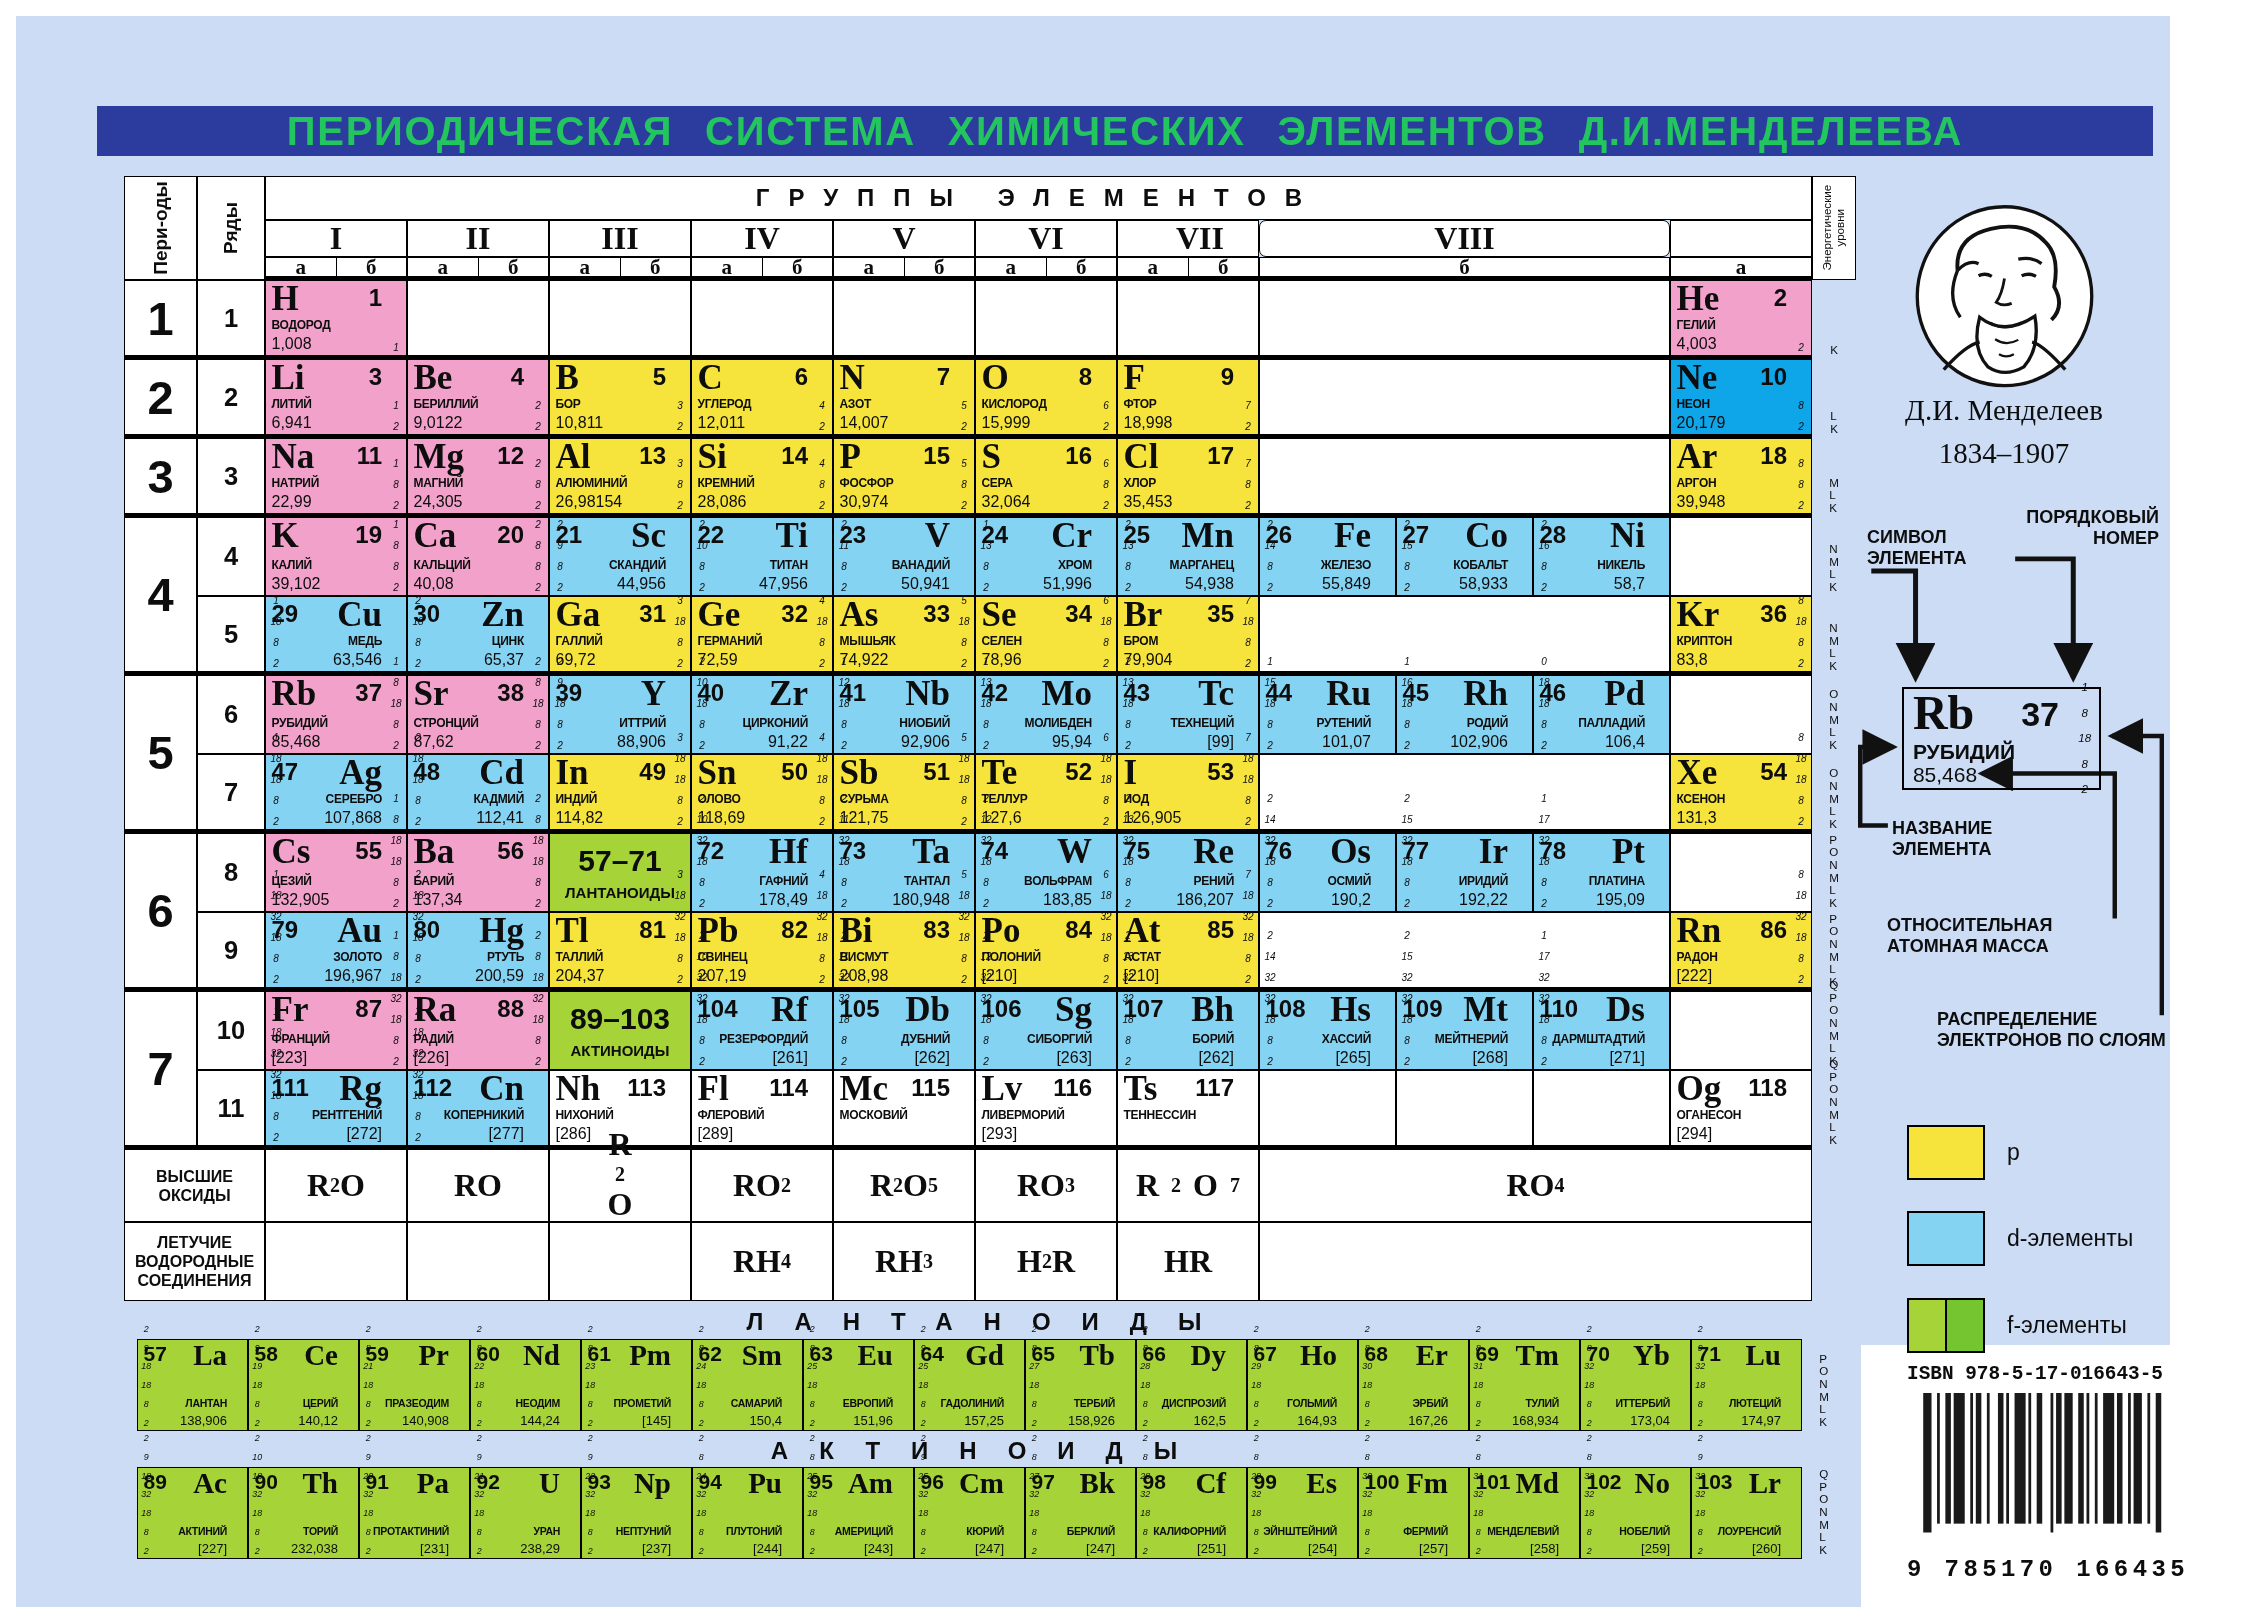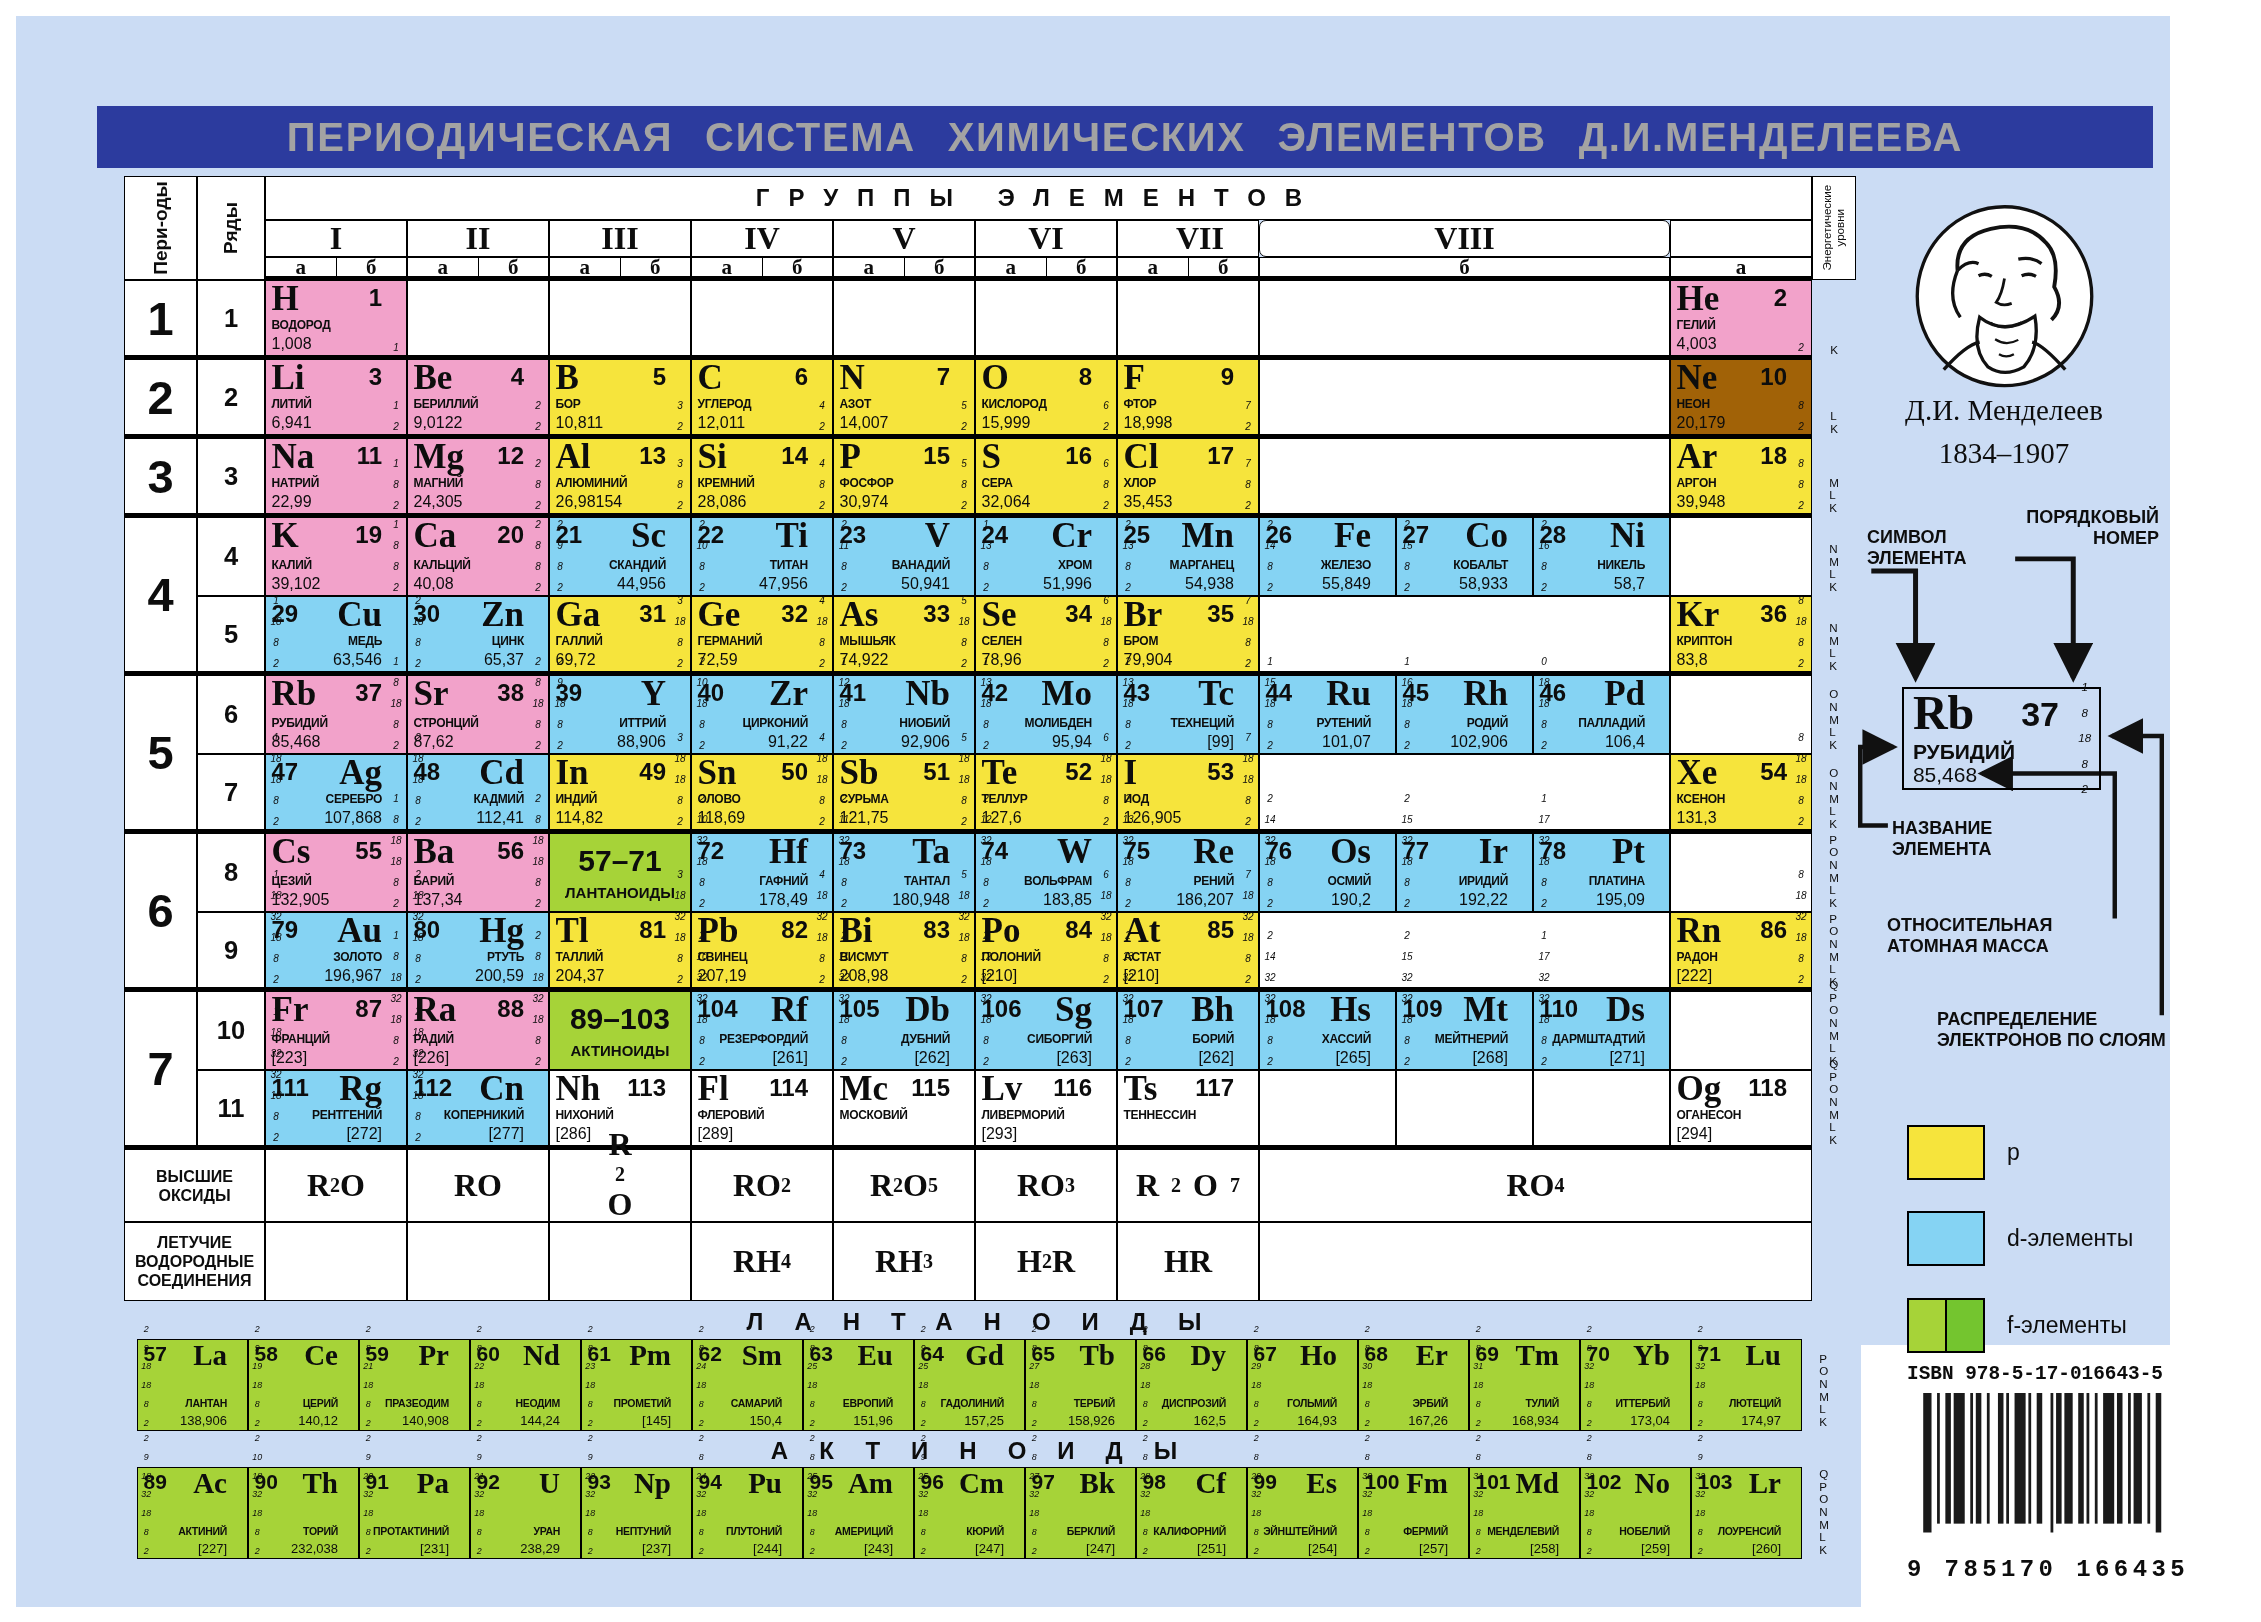--- a/index.html
+++ b/index.html
@@ -1,20 +1,20 @@
 <!DOCTYPE html>
 <html style="font-size:8.9px"><head>
 <meta charset="utf-8">
 <style>
   html,body{margin:0;padding:0;background:#fff;}
   .page{position:relative;width:2261px;height:1622px;background:#fff;overflow:hidden;
         font-family:"Liberation Sans",sans-serif;color:#0d0d0d;}
   .sheet{position:absolute;left:15.5px;top:15.5px;width:2154px;height:1591px;background:#cbdcf4;}
-  .titlebar{position:absolute;left:97px;top:106px;width:2056px;height:62px;background:#2c3b9e;
-        color:#a3a3a3;display:flex;align-items:center;justify-content:center;font-weight:bold;
+  .titlebar{position:absolute;left:97px;top:106px;width:2056px;height:50px;background:#2c3b9e;
+        color:#22c55e;display:flex;align-items:center;justify-content:center;font-weight:bold;
         font-size:40px;letter-spacing:1.7px;word-spacing:19px;white-space:nowrap;}
   
   .grid{position:absolute;left:124px;top:176px;display:grid;
         grid-template-columns:73px 68px repeat(7,142px) 137px 137px 137px 142px 44px;
         grid-template-rows:44px 37px 23px repeat(11,79px) 73px 79px;}
   .c{border:1.1px solid #000;background:#fff;position:relative;box-sizing:border-box;}
   .tb{border-bottom-width:4.4px;}
   .hc{display:flex;align-items:center;justify-content:center;text-align:center;}
   .h-groups{font-weight:bold;font-size:24px;letter-spacing:19px;}
   .h-num{font-family:"Liberation Serif",serif;font-weight:bold;font-size:32px;}
@@ -256,21 +256,21 @@
         <span class="num">9</span>
         <span class="nm">ФТОР</span>
         <span class="ms">18,998</span>
         <span class="sh">
           <i>7</i>
           <br>
           <i>2</i>
         </span>
       </div>
       <div class="c tb" style="grid-area: 5 / 10 / 6 / 13;"></div>
-      <div class="c el va tb" style="grid-area: 5 / 13 / 6 / 14; background: #a16207;">
+      <div class="c el va tb" style="grid-area: 5 / 13 / 6 / 14; background: #0ea5e9;">
         <span class="sym">Ne</span>
         <span class="num">10</span>
         <span class="nm">НЕОН</span>
         <span class="ms">20,179</span>
         <span class="sh">
           <i>8</i>
           <br>
           <i>2</i>
         </span>
       </div>

